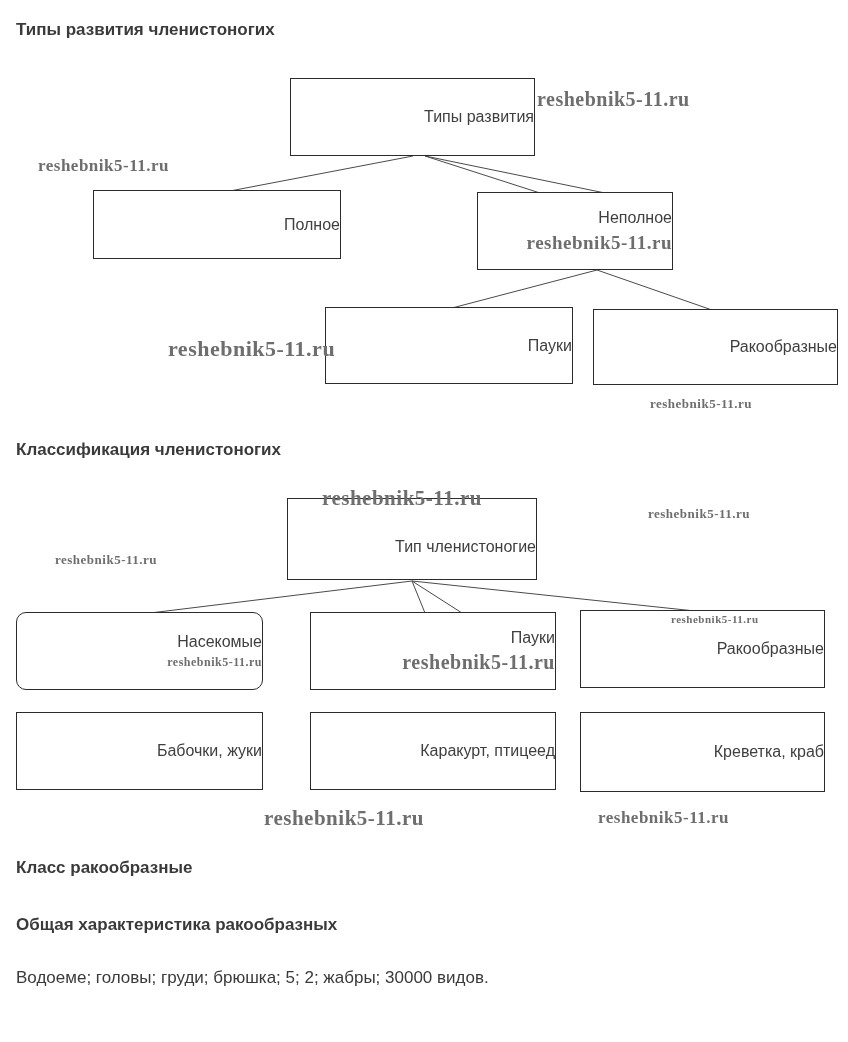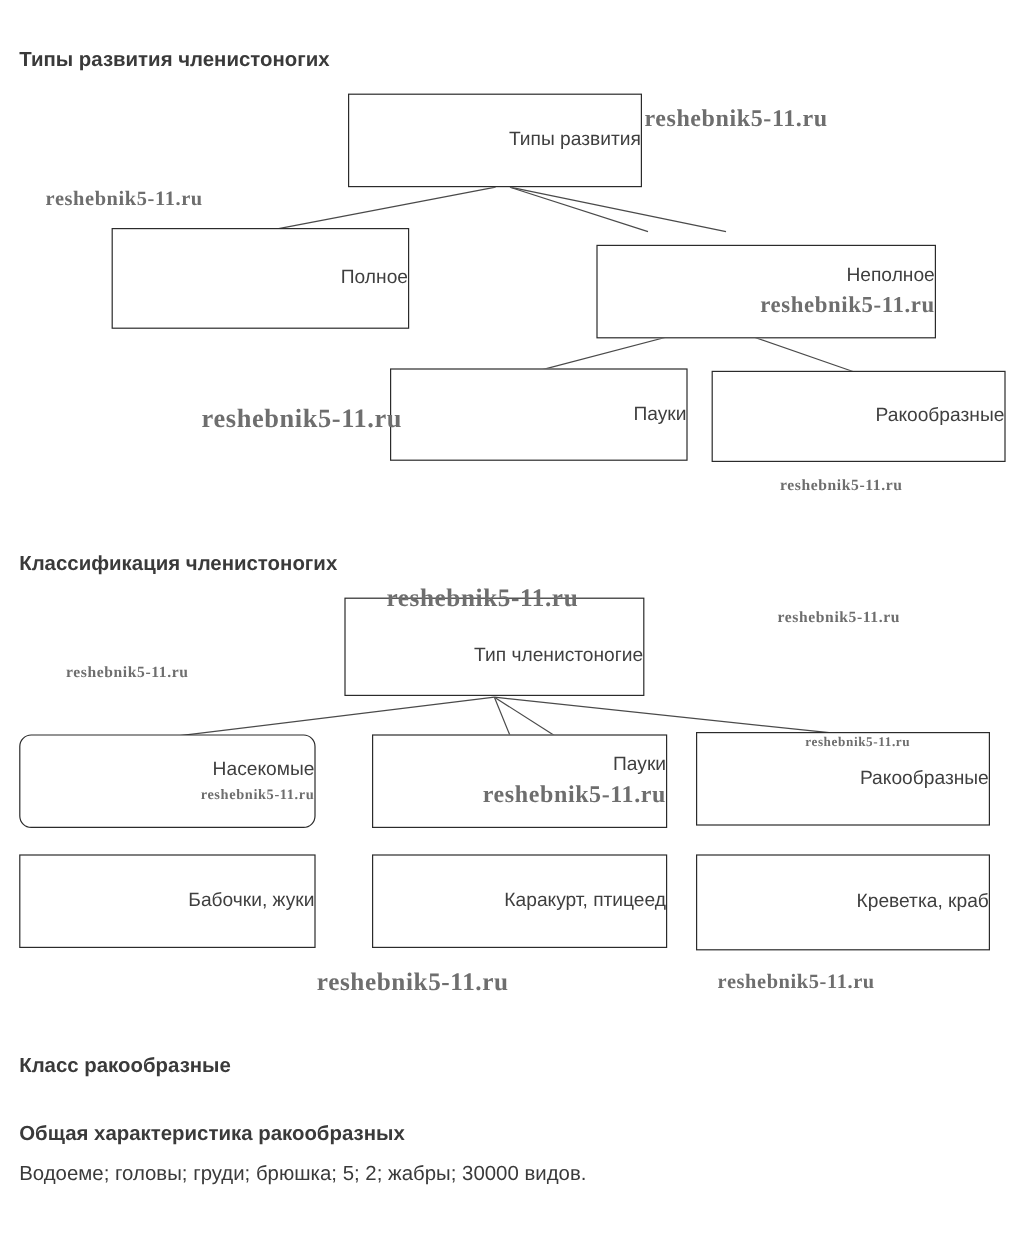--- a/index.html
+++ b/index.html
@@ -14,21 +14,20 @@
     height: 1042px;
     background: #ffffff;
     overflow: hidden;
   }
   .heading {
     position: absolute;
     font-size: 17px;
     font-weight: bold;
     color: #3a3a3a;
     white-space: nowrap;
-    margin-top: 20px;
   }
   .para {
     position: absolute;
     font-size: 17px;
     font-weight: normal;
     color: #3a3a3a;
     white-space: nowrap;
   }
   .connectors {
     position: absolute;
@@ -103,25 +102,25 @@
   <div class="heading" style="left:16px; top:440px;">Классификация членистоногих</div>
   <div class="heading" style="left:16px; top:858px;">Класс ракообразные</div>
   <div class="heading" style="left:16px; top:915px;">Общая характеристика ракообразных</div>
 
   <div class="para" style="left:16px; top:968px;">Водоеме; головы; груди; брюшка; 5; 2; жабры; 30000 видов.</div>
 
   <div class="node" style="left:290px; top:78px; width:245px; height:78px;">
     <span class="label">Типы развития</span>
   </div>
 
-  <div class="node" style="left:93px; top:190px; width:248px; height:84px;">
+  <div class="node" style="left:93px; top:190px; width:248px; height:69px;">
     <span class="label">Полное</span>
   </div>
 
-  <div class="node" style="left:477px; top:204px; width:283px; height:78px;margin-left:20px;">
+  <div class="node" style="left:477px; top:192px; width:196px; height:78px;">
     <span class="label">Неполное</span>
     <span class="wm wm-in" style="font-size:19px;">reshebnik5-11.ru</span>
   </div>
 
   <div class="node" style="left:325px; top:307px; width:248px; height:77px;">
     <span class="label">Пауки</span>
   </div>
 
   <div class="node" style="left:593px; top:309px; width:245px; height:76px;">
     <span class="label">Ракообразные</span>

